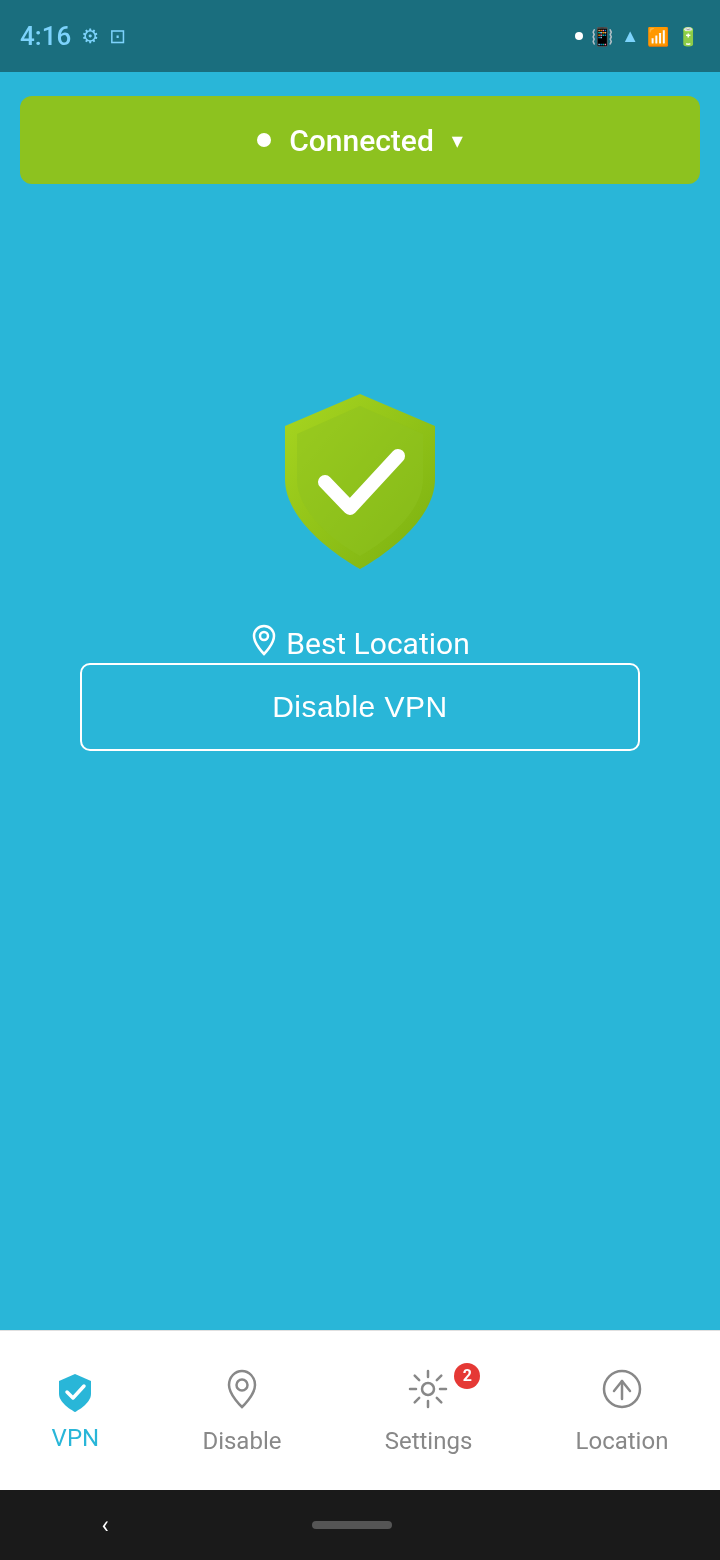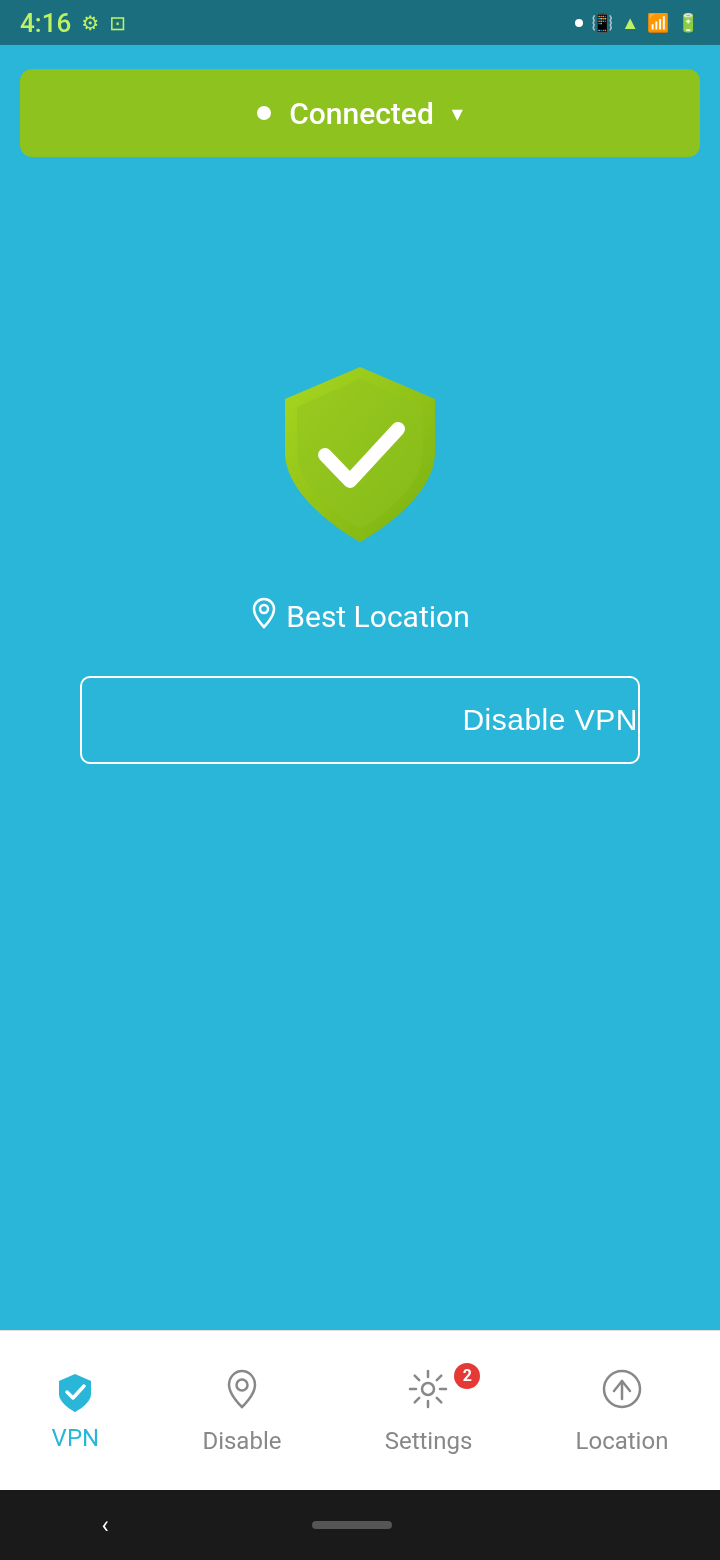--- a/index.html
+++ b/index.html
@@ -8,27 +8,27 @@
       width: 720px;
       height: 1560px;
       font-family: 'Roboto', Arial, sans-serif;
       background: #000;
       overflow: hidden;
     }
 
     
     .status-bar {
       width: 720px;
-      height: 45px;
+      height: 72px;
       background: #1a6e7e;
       display: flex;
       align-items: center;
       justify-content: space-between;
       padding: 0 20px;
-      color: #bef264;
+      color: #7dd3fc;
     }
     .status-left {
       display: flex;
       align-items: center;
       gap: 10px;
     }
     .status-time {
       font-size: 26px;
       font-weight: 500;
     }
@@ -124,24 +124,22 @@
     
     .disable-btn {
       width: 560px;
       height: 88px;
       border: 2px solid white;
       border-radius: 10px;
       background: transparent;
       color: white;
       font-size: 30px;
       font-weight: 400;
-      margin-top: 40px;
       cursor: pointer;
       letter-spacing: 0.5px;
-      text-align: right;
     }
 
     
     .data-banner {
       width: 720px;
       background: #d0d0d0;
       padding: 22px 30px;
       position: absolute;
       bottom: 160px;
     }

